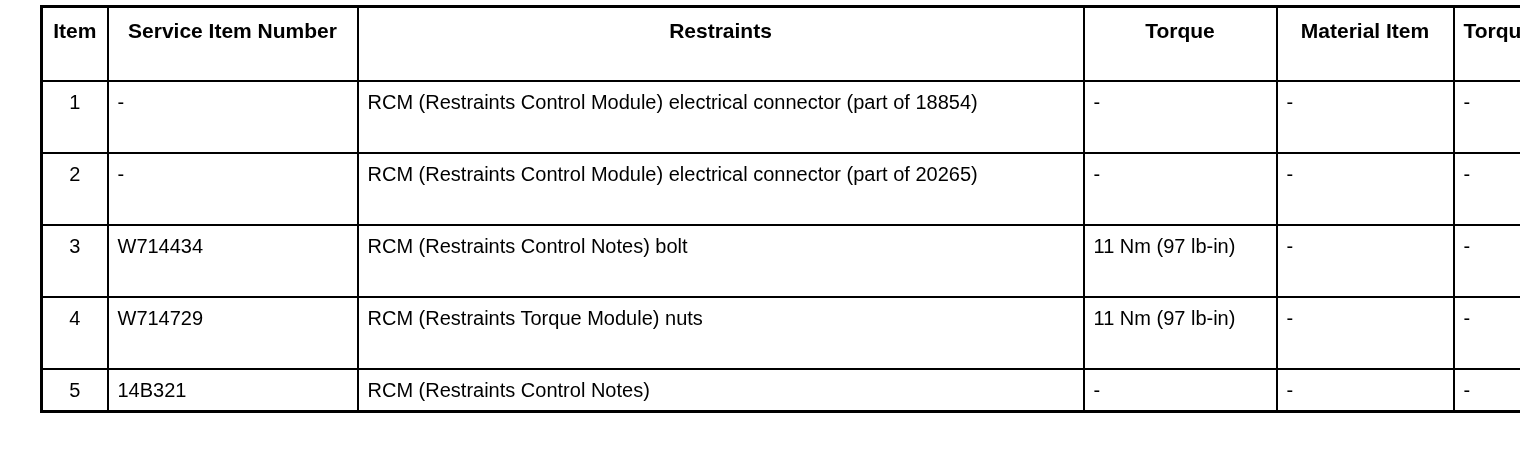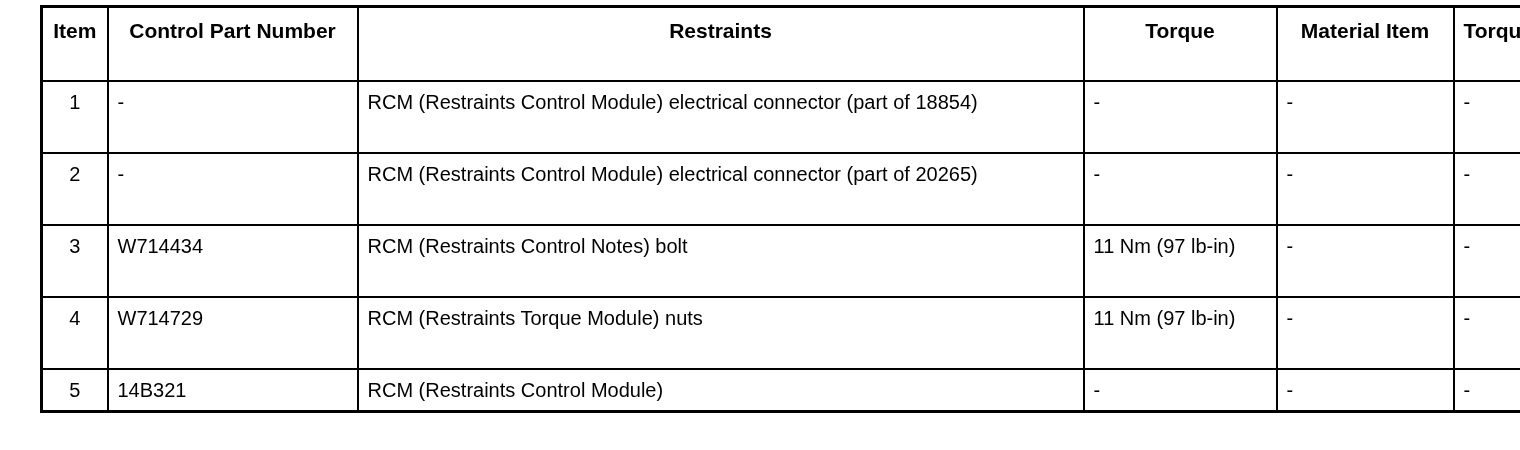--- a/index.html
+++ b/index.html
@@ -91,21 +91,21 @@
       <col class="c-material">
       <col class="c-notes">
     </colgroup>
 
     <thead>
       <tr>
         <th>
           <span class="cellpad">Item</span>
         </th>
         <th>
-          <span class="cellpad">Control Part Number</span>
+          <span class="cellpad">Service Item Number</span>
         </th>
         <th>
           <span class="cellpad">Restraints</span>
         </th>
         <th>
           <span class="cellpad">Torque</span>
         </th>
         <th>
           <span class="cellpad">Material Item</span>
         </th>
@@ -202,21 +202,21 @@
       </tr>
 
       <tr class="r-short">
         <td class="col-item">
           <span class="cellpad">5</span>
         </td>
         <td>
           <span class="cellpad">14B321</span>
         </td>
         <td>
-          <span class="cellpad">RCM (Restraints Control Module)</span>
+          <span class="cellpad">RCM (Restraints Control Notes)</span>
         </td>
         <td>
           <span class="cellpad">-</span>
         </td>
         <td>
           <span class="cellpad">-</span>
         </td>
         <td>
           <span class="cellpad">-</span>
         </td>

